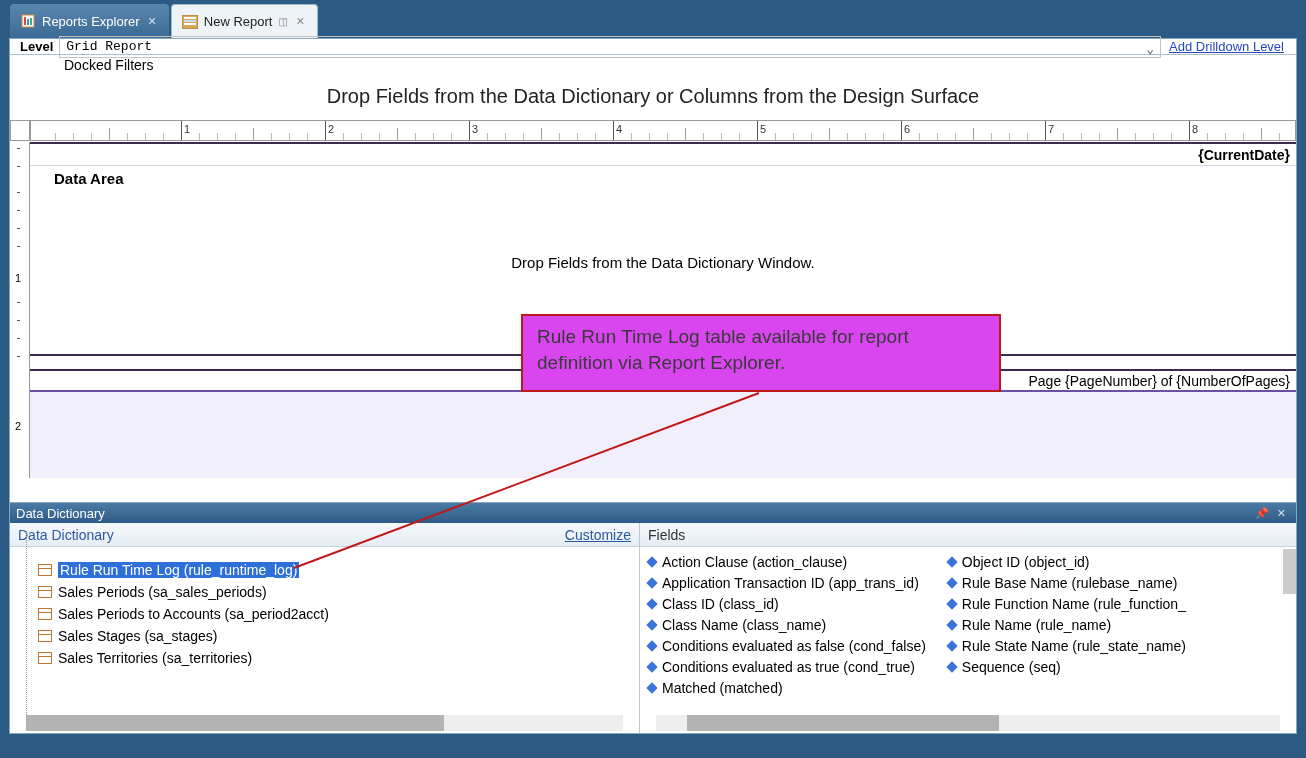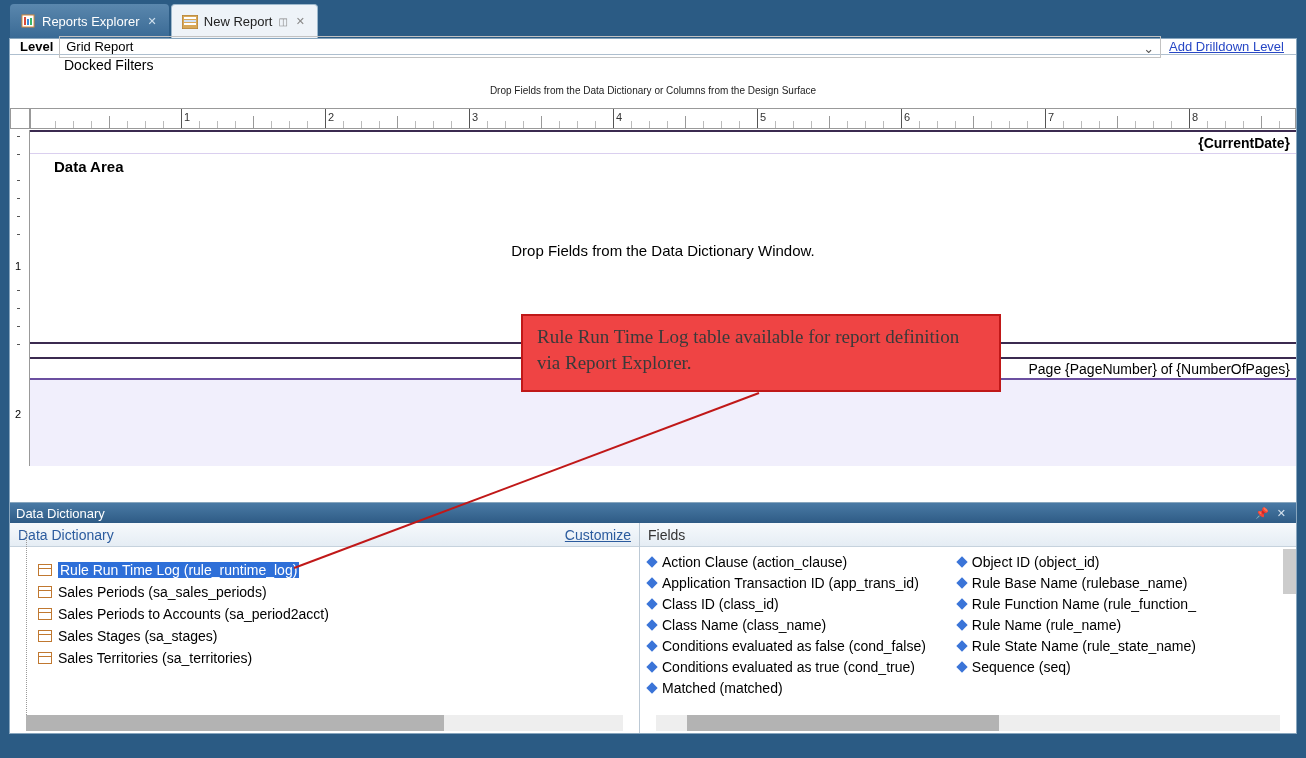--- a/index.html
+++ b/index.html
@@ -74,39 +74,40 @@
   padding: 0 6px;
 }
 .level-select {
   flex: 1;
   height: 22px;
   border: 1px solid #c2c2c2;
   display: flex;
   align-items: center;
   padding: 0 6px;
   position: relative;
+  font-family: Liberation Mono, monospace;
 }
 .level-select .chev {
   position: absolute; right: 6px; top: 4px; color: #555;
 }
 .add-drill {
   color: #2747c5;
   text-decoration: underline;
   padding: 0 8px;
 }
 
 .docked-filters {
   padding: 2px 6px;
   font-size: 14px;
   margin-left: 48px;
 }
 .drop-fields-hint {
   text-align: center;
   padding: 10px 0 12px 0;
-  font-size: 10px;
+  font-size: 20px;
   color: #222;
 }
 
 .ruler-wrap {
   position: relative;
   height: 22px;
   background: #fff;
 }
 .ruler-corner {
   position: absolute; left:0; top:0; width:20px; height:21px;
@@ -163,27 +164,26 @@
 }
 .data-area-hint {
   position:absolute; left:0; right:0; top:88px; text-align:center; font-size:15px;
 }
 
 .callout-box {
   position: absolute;
   left: 521px; top: 314px;
   width: 480px; height: 78px;
   border: 2px solid #c01818;
-  background: #ef4444;
+  background: #d946ef;
   padding: 8px 14px;
   font-size: 19px;
   color: #3a3a3a;
   line-height: 1.35;
   z-index: 50;
-  font-family: Liberation Serif, serif;
 }
 .callout-line {
   position:absolute;
   z-index:49;
   pointer-events:none;
 }
 
 .footer-band {
   height: 22px;
   border-top: 1px solid #3b2a50;
@@ -275,21 +275,21 @@
 }
 .dd-scroll-h .thumb {
   position:absolute; left:0; top:0; bottom:0; width:70%;
   background:#b3b3b3;
 }
 
 .fields-grid {
   flex:1;
   display:flex;
   padding: 4px 6px;
-  gap: 30px;
+  gap: 20px;
   overflow:hidden;
 }
 .fields-col { display:flex; flex-direction:column; }
 .field-item {
   display:flex; align-items:center; gap:6px;
   height: 21px;
   font-size: 14px;
   white-space:nowrap;
 }
 .field-item .dot {

